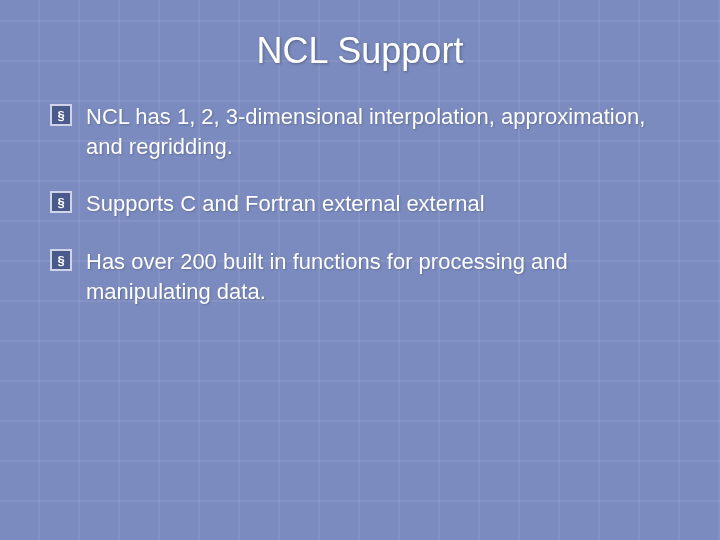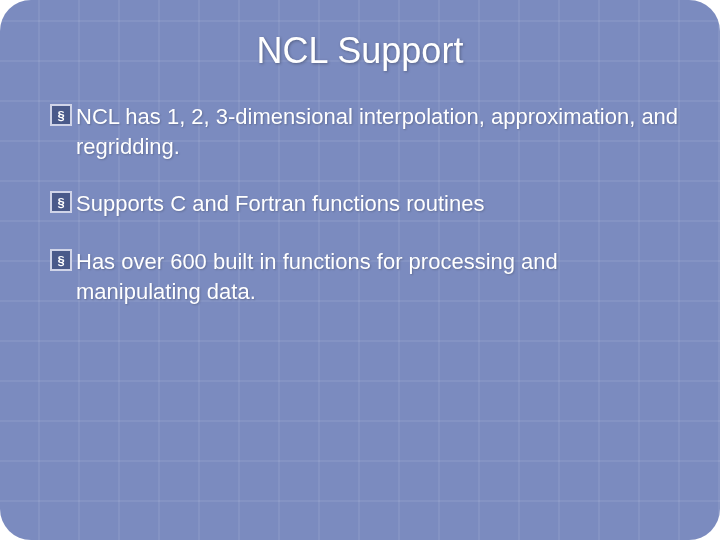--- a/index.html
+++ b/index.html
@@ -31,21 +31,20 @@
           90deg,
           transparent,
           transparent 38px,
           rgba(255,255,255,0.07) 38px,
           rgba(255,255,255,0.07) 40px
         );
       position: relative;
       padding: 30px 40px 30px 40px;
       display: flex;
       flex-direction: column;
-      border-radius: 31px;
     }
 
     .title {
       text-align: center;
       color: #ffffff;
       font-size: 36px;
       font-weight: normal;
       margin-bottom: 30px;
       text-shadow: 1px 1px 3px rgba(0,0,0,0.3);
     }
@@ -53,21 +52,21 @@
     .content {
       display: flex;
       flex-direction: column;
       gap: 28px;
       padding-left: 10px;
     }
 
     .bullet-item {
       display: flex;
       align-items: flex-start;
-      gap: 4px;
+      gap: 14px;
     }
 
     .bullet-icon {
       width: 22px;
       height: 22px;
       min-width: 22px;
       background-color: #4a5a8a;
       border: 2px solid #d0d4e8;
       display: flex;
       align-items: center;
@@ -97,23 +96,23 @@
 
   <div class="content">
 
     <div class="bullet-item">
       <div class="bullet-icon"></div>
       <span class="bullet-text">NCL has 1, 2, 3-dimensional interpolation, approximation, and regridding.</span>
     </div>
 
     <div class="bullet-item">
       <div class="bullet-icon"></div>
-      <span class="bullet-text">Supports C and Fortran functions routines</span>
+      <span class="bullet-text">Supports C and Fortran external external</span>
     </div>
 
     <div class="bullet-item">
       <div class="bullet-icon"></div>
-      <span class="bullet-text">Has over 600 built in functions for processing and manipulating data.</span>
+      <span class="bullet-text">Has over 200 built in functions for processing and manipulating data.</span>
     </div>
 
 
   </div>
 </div>
 
 </body></html>

